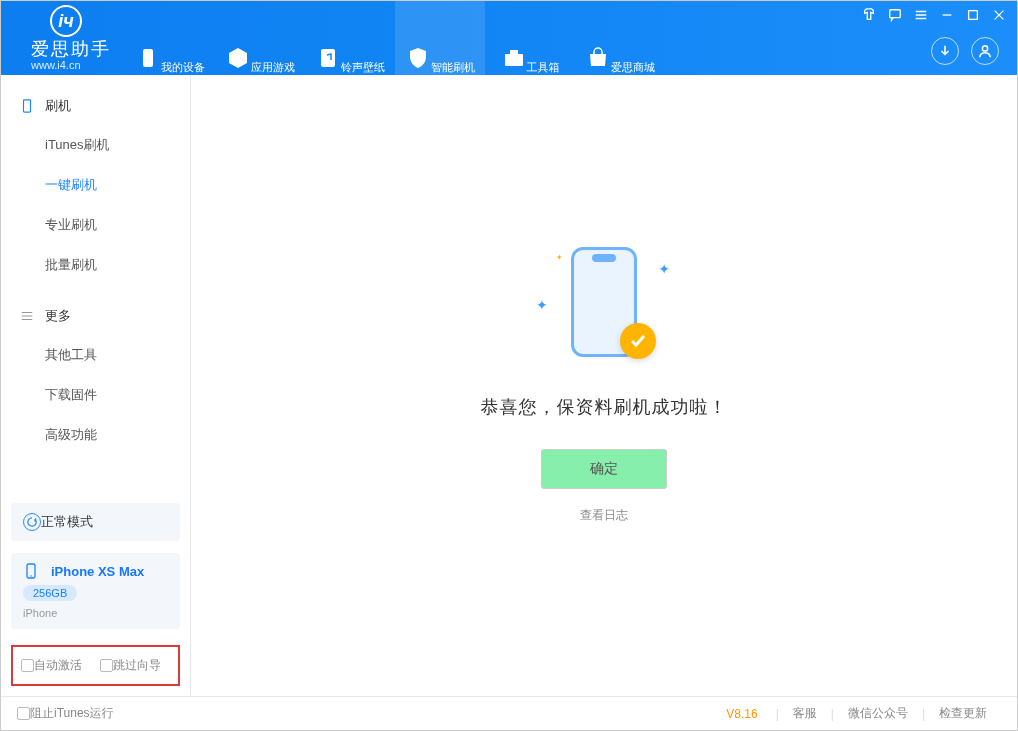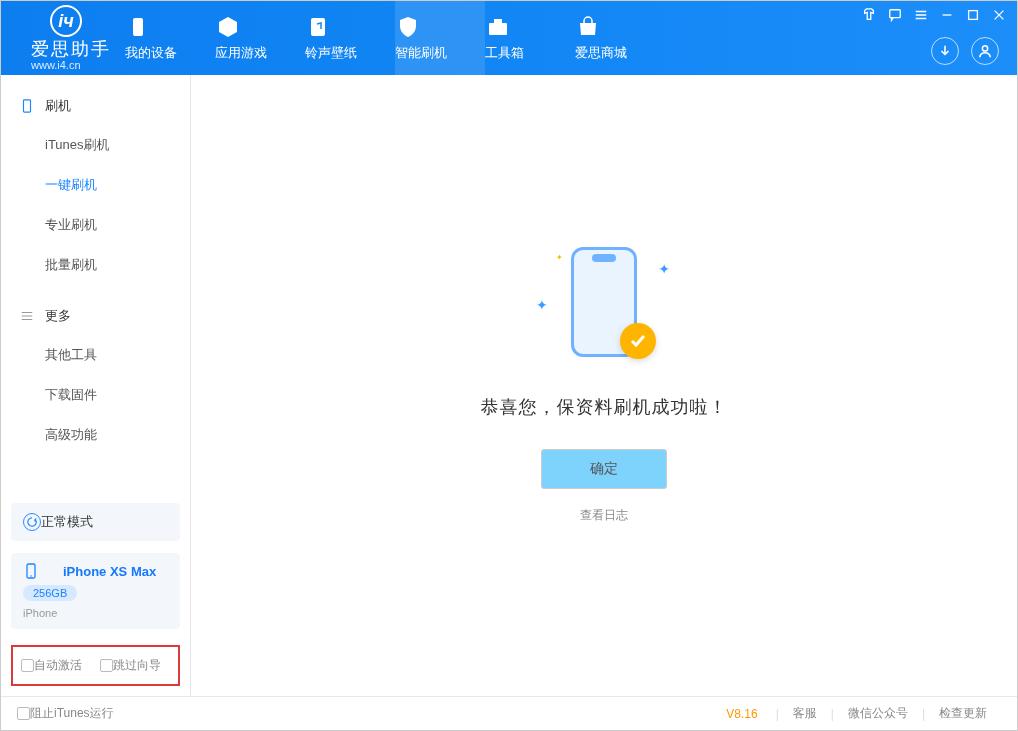--- a/index.html
+++ b/index.html
@@ -7,21 +7,21 @@
 
 
 .header { height: 74px; background: linear-gradient(90deg, #0d7ef0 0%, #1286f5 50%, #1b8efa 100%); display: flex; align-items: center; color: #fff; position: relative; }
 .logo-block { display: flex; align-items: center; padding: 0 14px 0 20px; flex-direction: column; }
 .logo-icon { width: 32px; height: 32px; border: 2px solid #fff; border-radius: 50%; display: flex; align-items: center; justify-content: center; font-size: 18px; font-weight: bold; font-style: italic; }
 .logo-text { margin-left: 10px; }
 .logo-text .zh { font-size: 18px; font-weight: 400; letter-spacing: 2px; }
 .logo-text .en { font-size: 11px; opacity: 0.85; margin-top: -2px; }
 
 .nav { display: flex; height: 100%; }
-.nav-item { width: 90px; display: flex; flex-direction: column; align-items: flex-start; justify-content: center; cursor: pointer; font-size: 13px; }
+.nav-item { width: 90px; display: flex; align-items: flex-end; justify-content: center; cursor: pointer; font-size: 11px; }
 .nav-item.active { background: rgba(255,255,255,0.12); }
 .nav-icon { width: 26px; height: 26px; margin-bottom: 4px; display: flex; align-items: center; justify-content: center; }
 .nav-icon svg { width: 24px; height: 24px; fill: #fff; }
 
 .window-controls { position: absolute; top: 6px; right: 10px; display: flex; gap: 10px; align-items: center; }
 .wc-btn { width: 16px; height: 16px; display: flex; align-items: center; justify-content: center; cursor: pointer; color: #fff; font-size: 13px; }
 .wc-btn svg { width: 14px; height: 14px; stroke: #fff; fill: none; stroke-width: 1.5; }
 
 .header-right { position: absolute; right: 18px; bottom: 10px; display: flex; gap: 12px; }
 .hr-circle { width: 28px; height: 28px; border: 1.5px solid rgba(255,255,255,0.7); border-radius: 50%; display: flex; align-items: center; justify-content: center; cursor: pointer; }
@@ -38,21 +38,21 @@
 .side-head .icon svg { width: 14px; height: 14px; }
 .side-item { padding: 11px 0 11px 44px; cursor: pointer; color: #555; }
 .side-item.active { color: #1a84ff; }
 .side-spacer { flex: 1; }
 
 .mode-box, .device-box { margin: 6px 10px; background: #f3f7fc; border-radius: 4px; padding: 10px 12px; }
 .mode-box { display: flex; align-items: center; color: #333; }
 .mode-box .mode-icon { width: 18px; height: 18px; border: 1.5px solid #2b8cff; border-radius: 50%; display:flex; align-items:center; justify-content:center; }
 .mode-box .mode-icon svg { width: 10px; height: 10px; fill: #2b8cff; }
 
-.device-box .dev-line { display: flex; align-items: center; gap: 24px; }
+.device-box .dev-line { display: flex; align-items: center; gap: 12px; }
 .device-box .dev-line .dev-icon { width: 16px; height: 16px; }
 .device-box .dev-name { color: #1677ff; font-weight: 600; font-size: 13px; }
 .device-box .badge { display: inline-block; margin-top: 6px; padding: 2px 10px; background: #d6e9ff; color: #1a84ff; border-radius: 10px; font-size: 11px; }
 .device-box .dev-type { color: #999; font-size: 11px; margin-top: 6px; }
 
 .options-row { margin: 10px; padding: 10px 8px; border: 2px solid #d93b3b; display: flex; gap: 18px; font-size: 12px; color: #888; align-items: center; }
 .chk { display: flex; align-items: center; cursor: pointer; }
 .chk-box { width: 13px; height: 13px; border: 1px solid #bbb; border-radius: 2px; background: #fff; }
 
 
@@ -61,21 +61,21 @@
 .phone { width: 66px; height: 110px; margin: 0 auto; border: 3px solid #6fb2ff; border-radius: 12px; background: #eaf4ff; position: relative; }
 .phone::before { content: ''; position: absolute; top: 4px; left: 50%; transform: translateX(-50%); width: 24px; height: 8px; background: #6fb2ff; border-radius: 4px; }
 .check-badge { position: absolute; right: 8px; bottom: 8px; width: 36px; height: 36px; background: #ffb400; border-radius: 50%; display:flex; align-items:center; justify-content:center; box-shadow: 0 2px 6px rgba(0,0,0,0.15); }
 .check-badge svg { width: 18px; height: 18px; stroke: #fff; fill: none; stroke-width: 3; }
 .sparkle { position: absolute; color: #3b9bff; font-size: 14px; }
 .sp1 { left: -8px; top: 50px; }
 .sp2 { right: -6px; top: 14px; }
 .sp3 { left: 12px; top: 6px; color:#ffb400; font-size:8px; }
 
 .success-text { font-size: 18px; color: #333; letter-spacing: 1px; }
-.ok-btn { margin-top: 30px; padding: 10px 48px; border: 1px solid #ccc; background: #7dd3fc; border-radius: 3px; font-size: 14px; color: #555; cursor: pointer; }
+.ok-btn { margin-top: 30px; padding: 10px 48px; border: 1px solid #ccc; background: #86efac; border-radius: 3px; font-size: 14px; color: #555; cursor: pointer; }
 .log-link { margin-top: 18px; font-size: 12px; color: #888; cursor: pointer; }
 
 
 .footer { height: 34px; border-top: 1px solid #e8e8e8; display: flex; align-items: center; padding: 0 16px; font-size: 12px; color: #888; }
 .footer .chk { color: #888; }
 .footer .spacer { flex: 1; }
 .footer .ver { color: #ff9800; margin-right: 18px; }
 .footer .flink { color: #888; padding: 0 14px; cursor: pointer; }
 .footer .fsep { color: #ddd; }
 </style>

